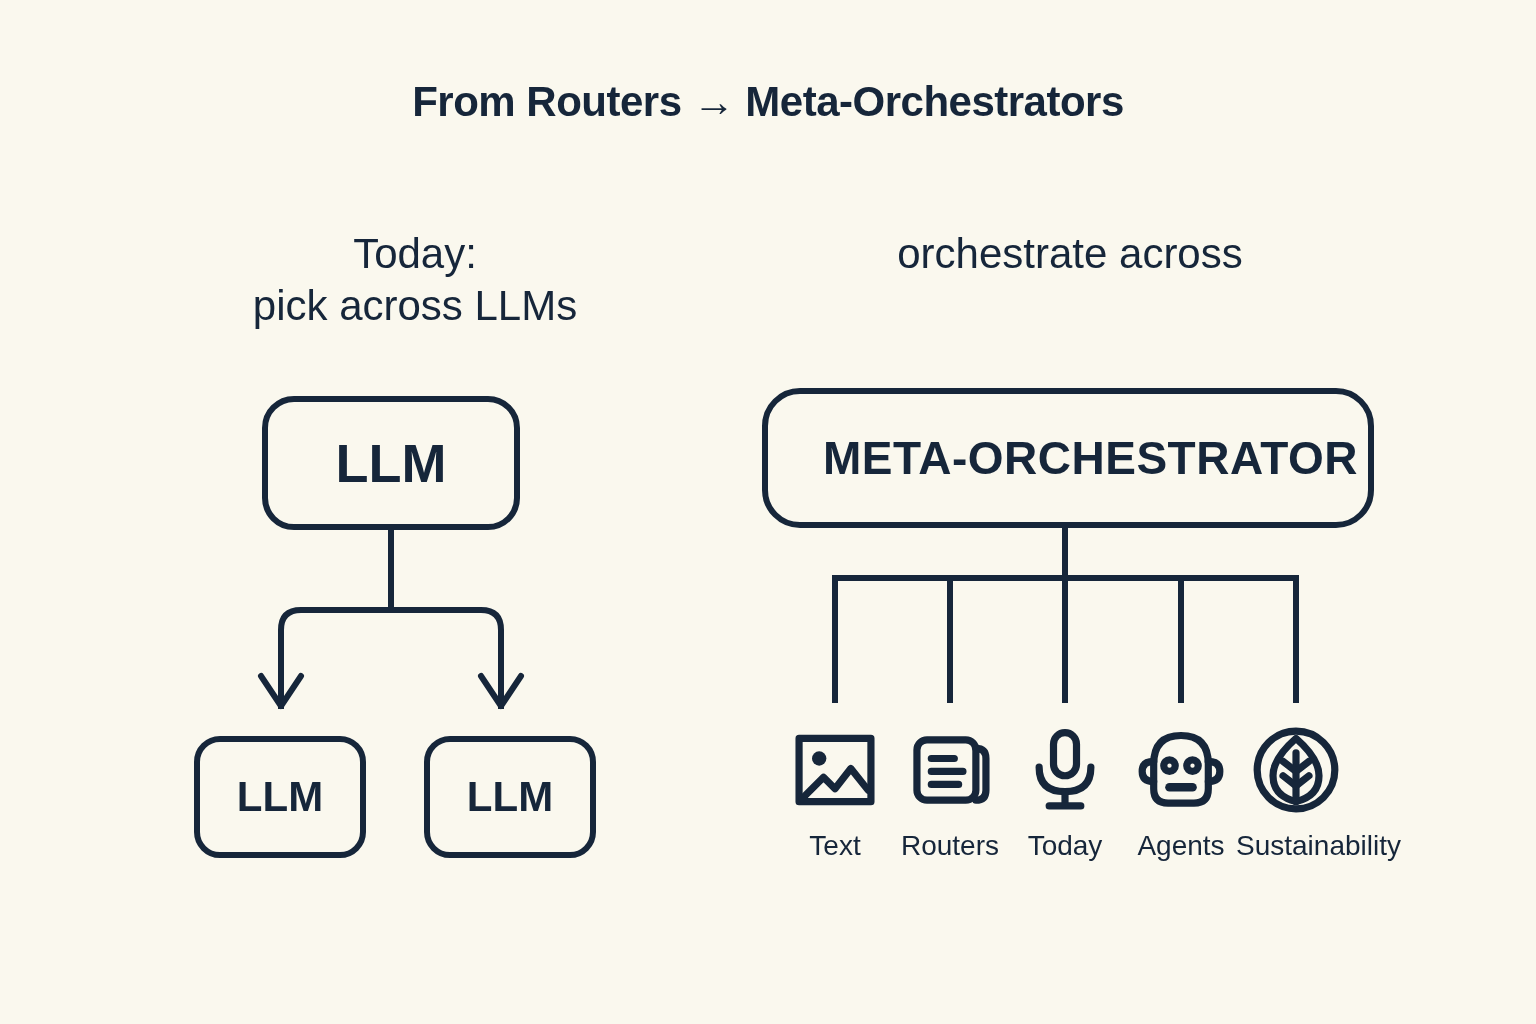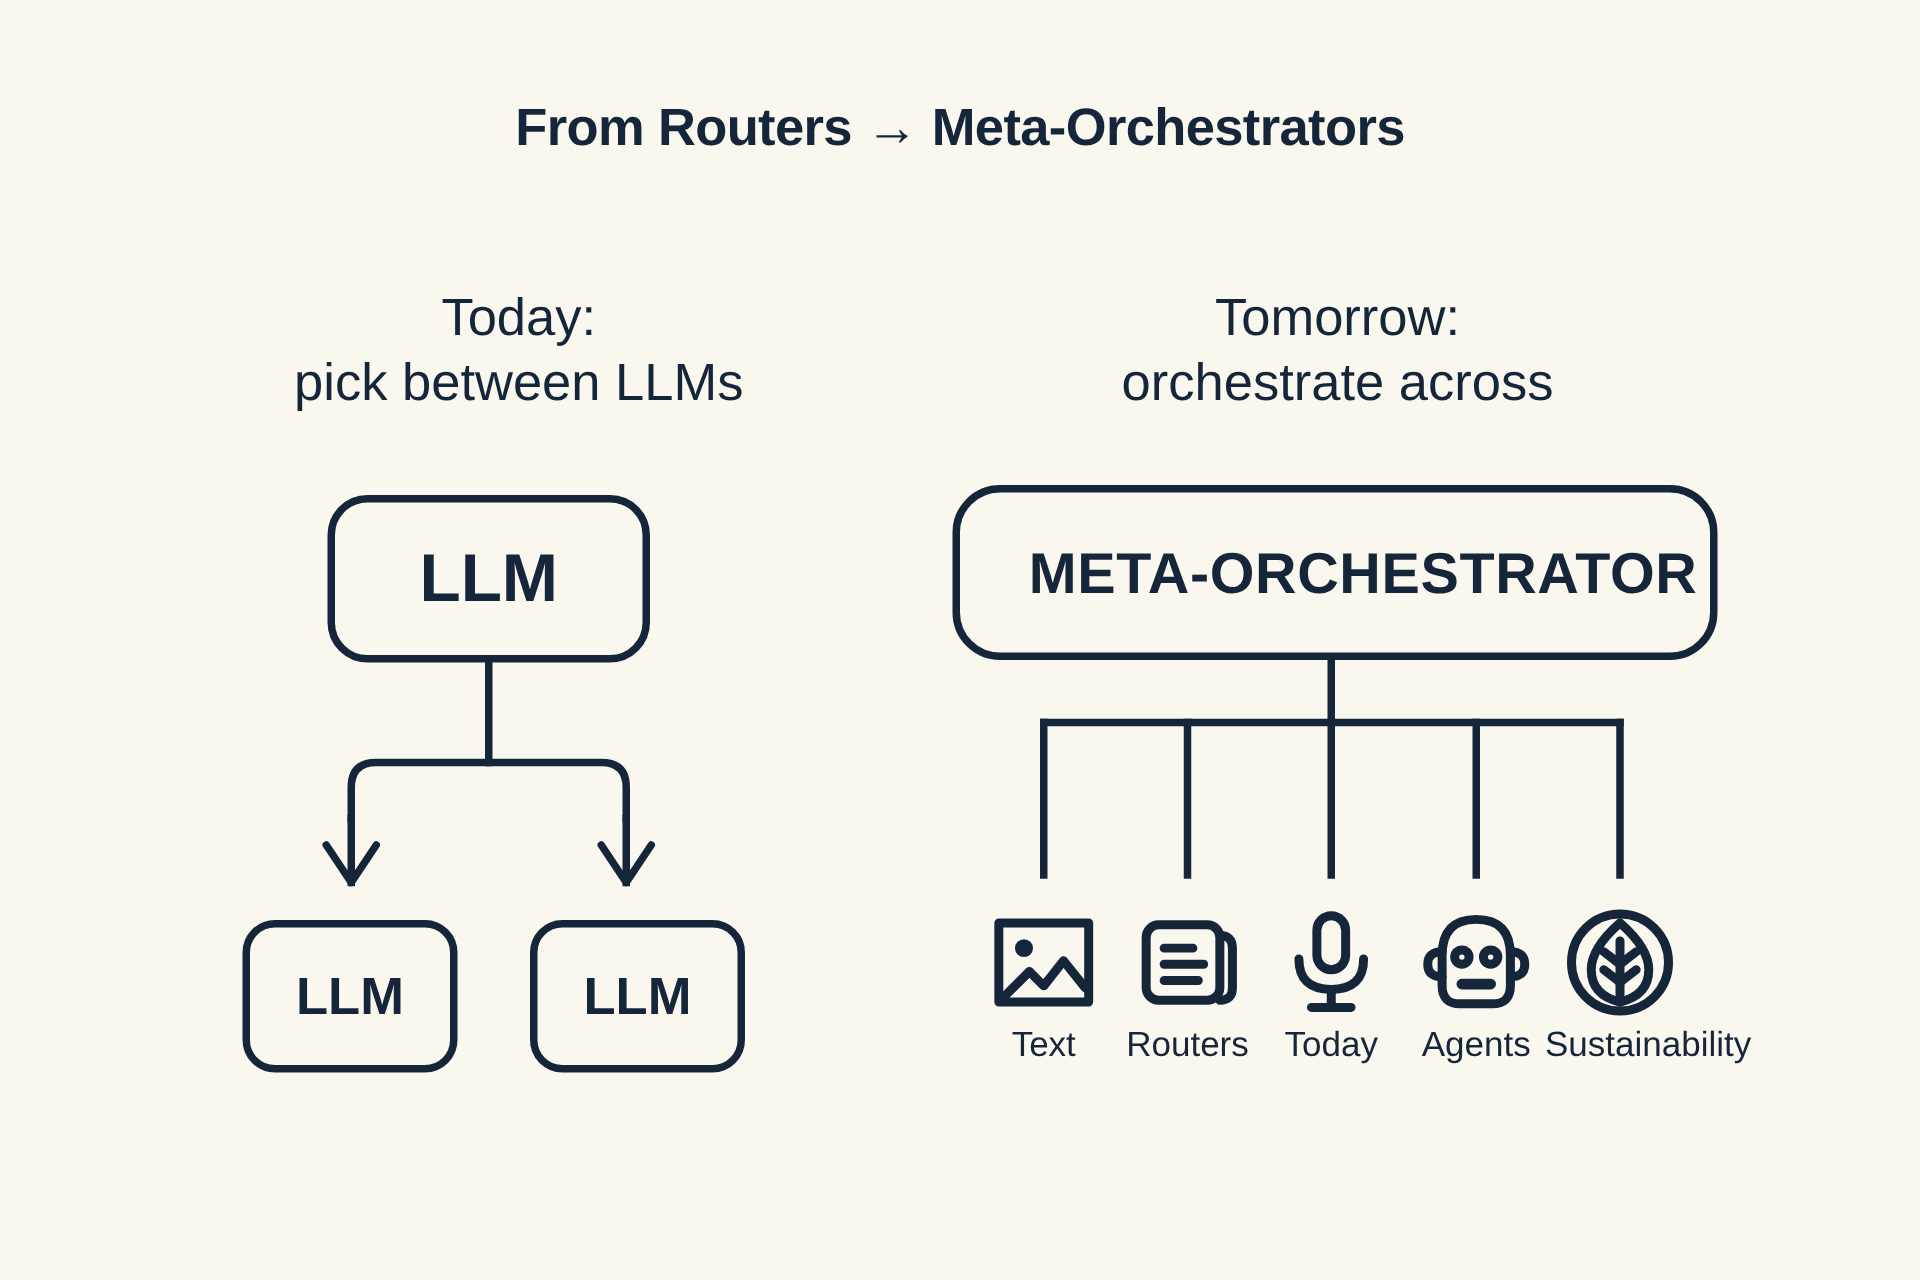--- a/index.html
+++ b/index.html
@@ -69,21 +69,21 @@
     width: 120px;
     text-align: center;
   }
   .icon-cell .glyph {
     height: 96px;
     display: flex;
     align-items: center;
     justify-content: center;
   }
   .icon-cell .caption {
-    margin-top: 2px;
+    margin-top: 12px;
     font-size: 28px;
     color: #16263a;
     white-space: nowrap;
   }
 </style>
 </head>
 <body>
 
 <svg id="canvas" viewBox="0 0 1536 1024">
   <g fill="none" stroke="#16263a" stroke-width="6" stroke-linecap="square" stroke-linejoin="round">
@@ -107,25 +107,24 @@
     <path d="M 1065 578 L 1065 700"></path>
     <path d="M 1181 578 L 1181 700"></path>
     <path d="M 1296 578 L 1296 700"></path>
   </g>
 </svg>
 
 <div class="title">From Routers → Meta-Orchestrators</div>
 
 <div class="col-heading left">
   <div>Today:</div>
-  <div>pick between LLMs</div>
+  <div>pick across LLMs</div>
 </div>
 
 <div class="col-heading right">
-  <div>Tomorrow:</div>
   <div>orchestrate across</div>
 </div>
 
 <div class="node-box llm-top">LLM</div>
 <div class="node-box llm-a">LLM</div>
 <div class="node-box llm-b">LLM</div>
 
 <div class="node-box meta">META-ORCHESTRATOR</div>
 
 <div class="icon-cell" style="left:775px; top:722px;">

